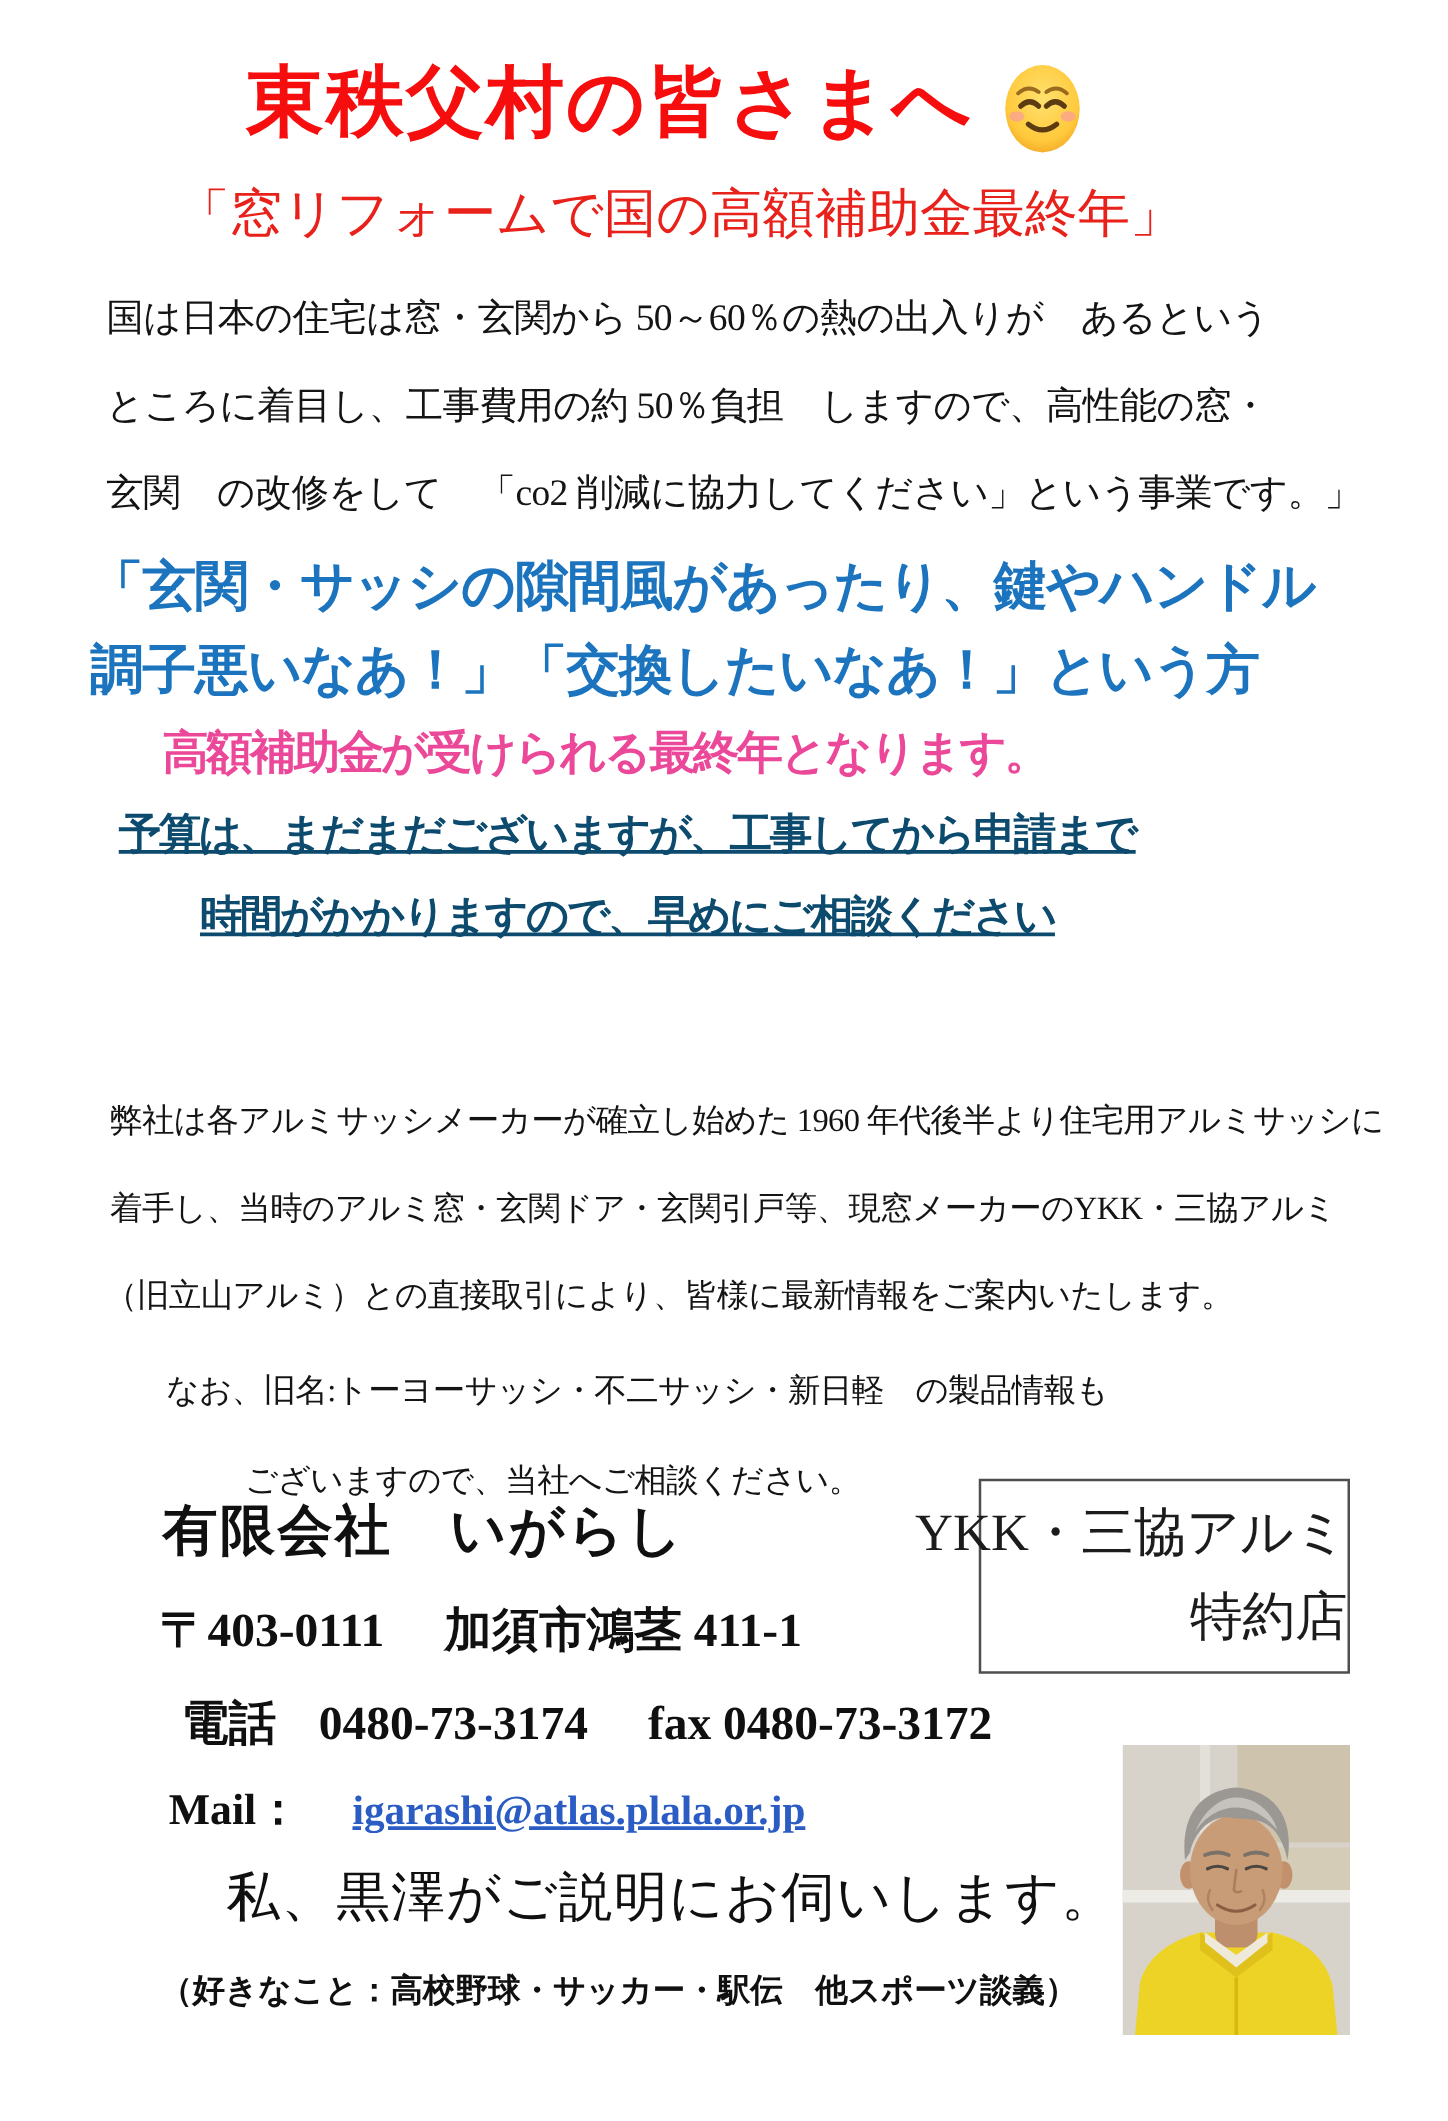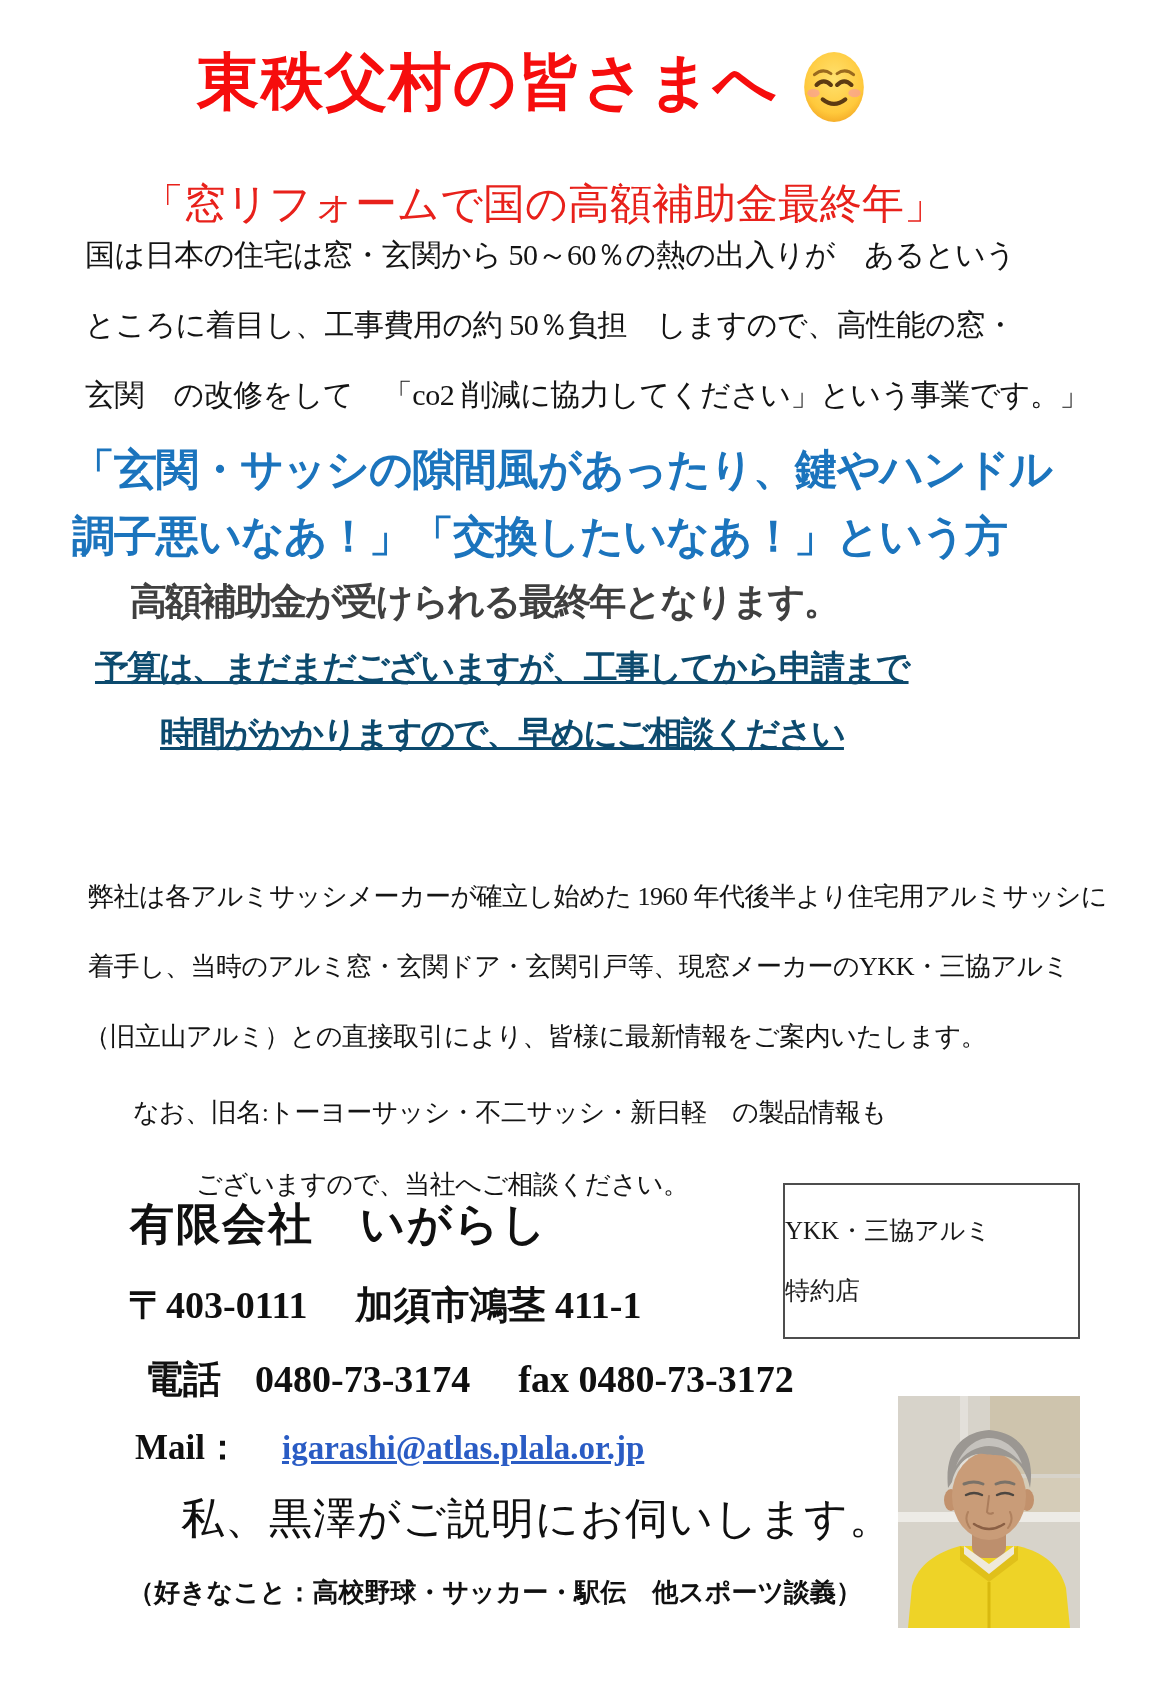--- a/index.html
+++ b/index.html
@@ -5,43 +5,43 @@
   html,body{margin:0;padding:0;background:#ffffff;}
   .page{
     position:relative;width:1158px;height:1697px;background:#ffffff;
     overflow:hidden;font-family:"Liberation Serif","DejaVu Serif",serif;color:#141414;
   }
   .abs{position:absolute;white-space:nowrap;line-height:1.15;}
   .gothic{font-family:"Liberation Sans","DejaVu Sans",sans-serif;}
 
   .title{left:197px;top:46px;font-size:62px;font-weight:bold;color:#f60d0d;letter-spacing:2px;}
   .title-emoji{left:797px;top:50px;width:74px;height:74px;}
-  .subtitle{left:142px;top:148px;font-size:42px;color:#e8211b;margin-top:32px;}
+  .subtitle{left:142px;top:148px;font-size:42px;color:#e8211b;}
 
   .intro{font-size:30px;letter-spacing:-0.5px;}
   .i1{left:85px;top:238px}.i2{left:85px;top:308px}.i3{left:85px;top:378px}
 
   .bluehead{font-size:43px;font-weight:bold;color:#1b74bd;letter-spacing:-1px;}
   .b1{left:72px;top:445px}.b2{left:72px;top:512px}
 
-  .redline{left:130px;top:581px;font-size:37px;font-weight:bold;color:#404040;letter-spacing:-2px;}
+  .redline{left:130px;top:581px;font-size:37px;font-weight:bold;color:#ec4899;letter-spacing:-2px;}
 
   .notice{font-size:34px;font-weight:bold;color:#0c4a6e;letter-spacing:-2px;text-decoration:underline;}
   .n1{left:95px;top:648px}.n2{left:160px;top:714px}
 
   .hist{font-size:26px;letter-spacing:-0.5px;margin-top:30px;}
   .h1{left:88px;top:852px}.h2{left:88px;top:922px}.h3{left:84px;top:992px}
   .h4{left:133px;top:1068px}.h5{left:196px;top:1140px}
 
   .company-name{left:130px;top:1200px;font-size:44px;font-weight:bold;letter-spacing:2px;color:#101010;}
 
   .badge{
     left:783px;top:1183px;width:293px;height:152px;border:2px solid #4e4e4e;
-    display:flex;flex-direction:column;justify-content:space-evenly;align-items:flex-start;
-    font-size:25px;color:#1c1c1c;background:#ffffff;
+    display:flex;flex-direction:column;justify-content:space-evenly;align-items:flex-end;
+    font-size:42px;color:#1c1c1c;background:#ffffff;
   }
   .badge div{white-space:nowrap;}
 
   .addr{left:128px;top:1284px;font-size:38px;font-weight:bold;color:#101010;}
   .gap-lg{display:inline-block;width:48px;}
   .gap-md{display:inline-block;width:34px;}
 
   .phone{left:145px;top:1358px;font-size:38px;font-weight:bold;color:#101010;}
 
   .mail{left:135px;top:1428px;font-size:35px;font-weight:bold;color:#101010;}

